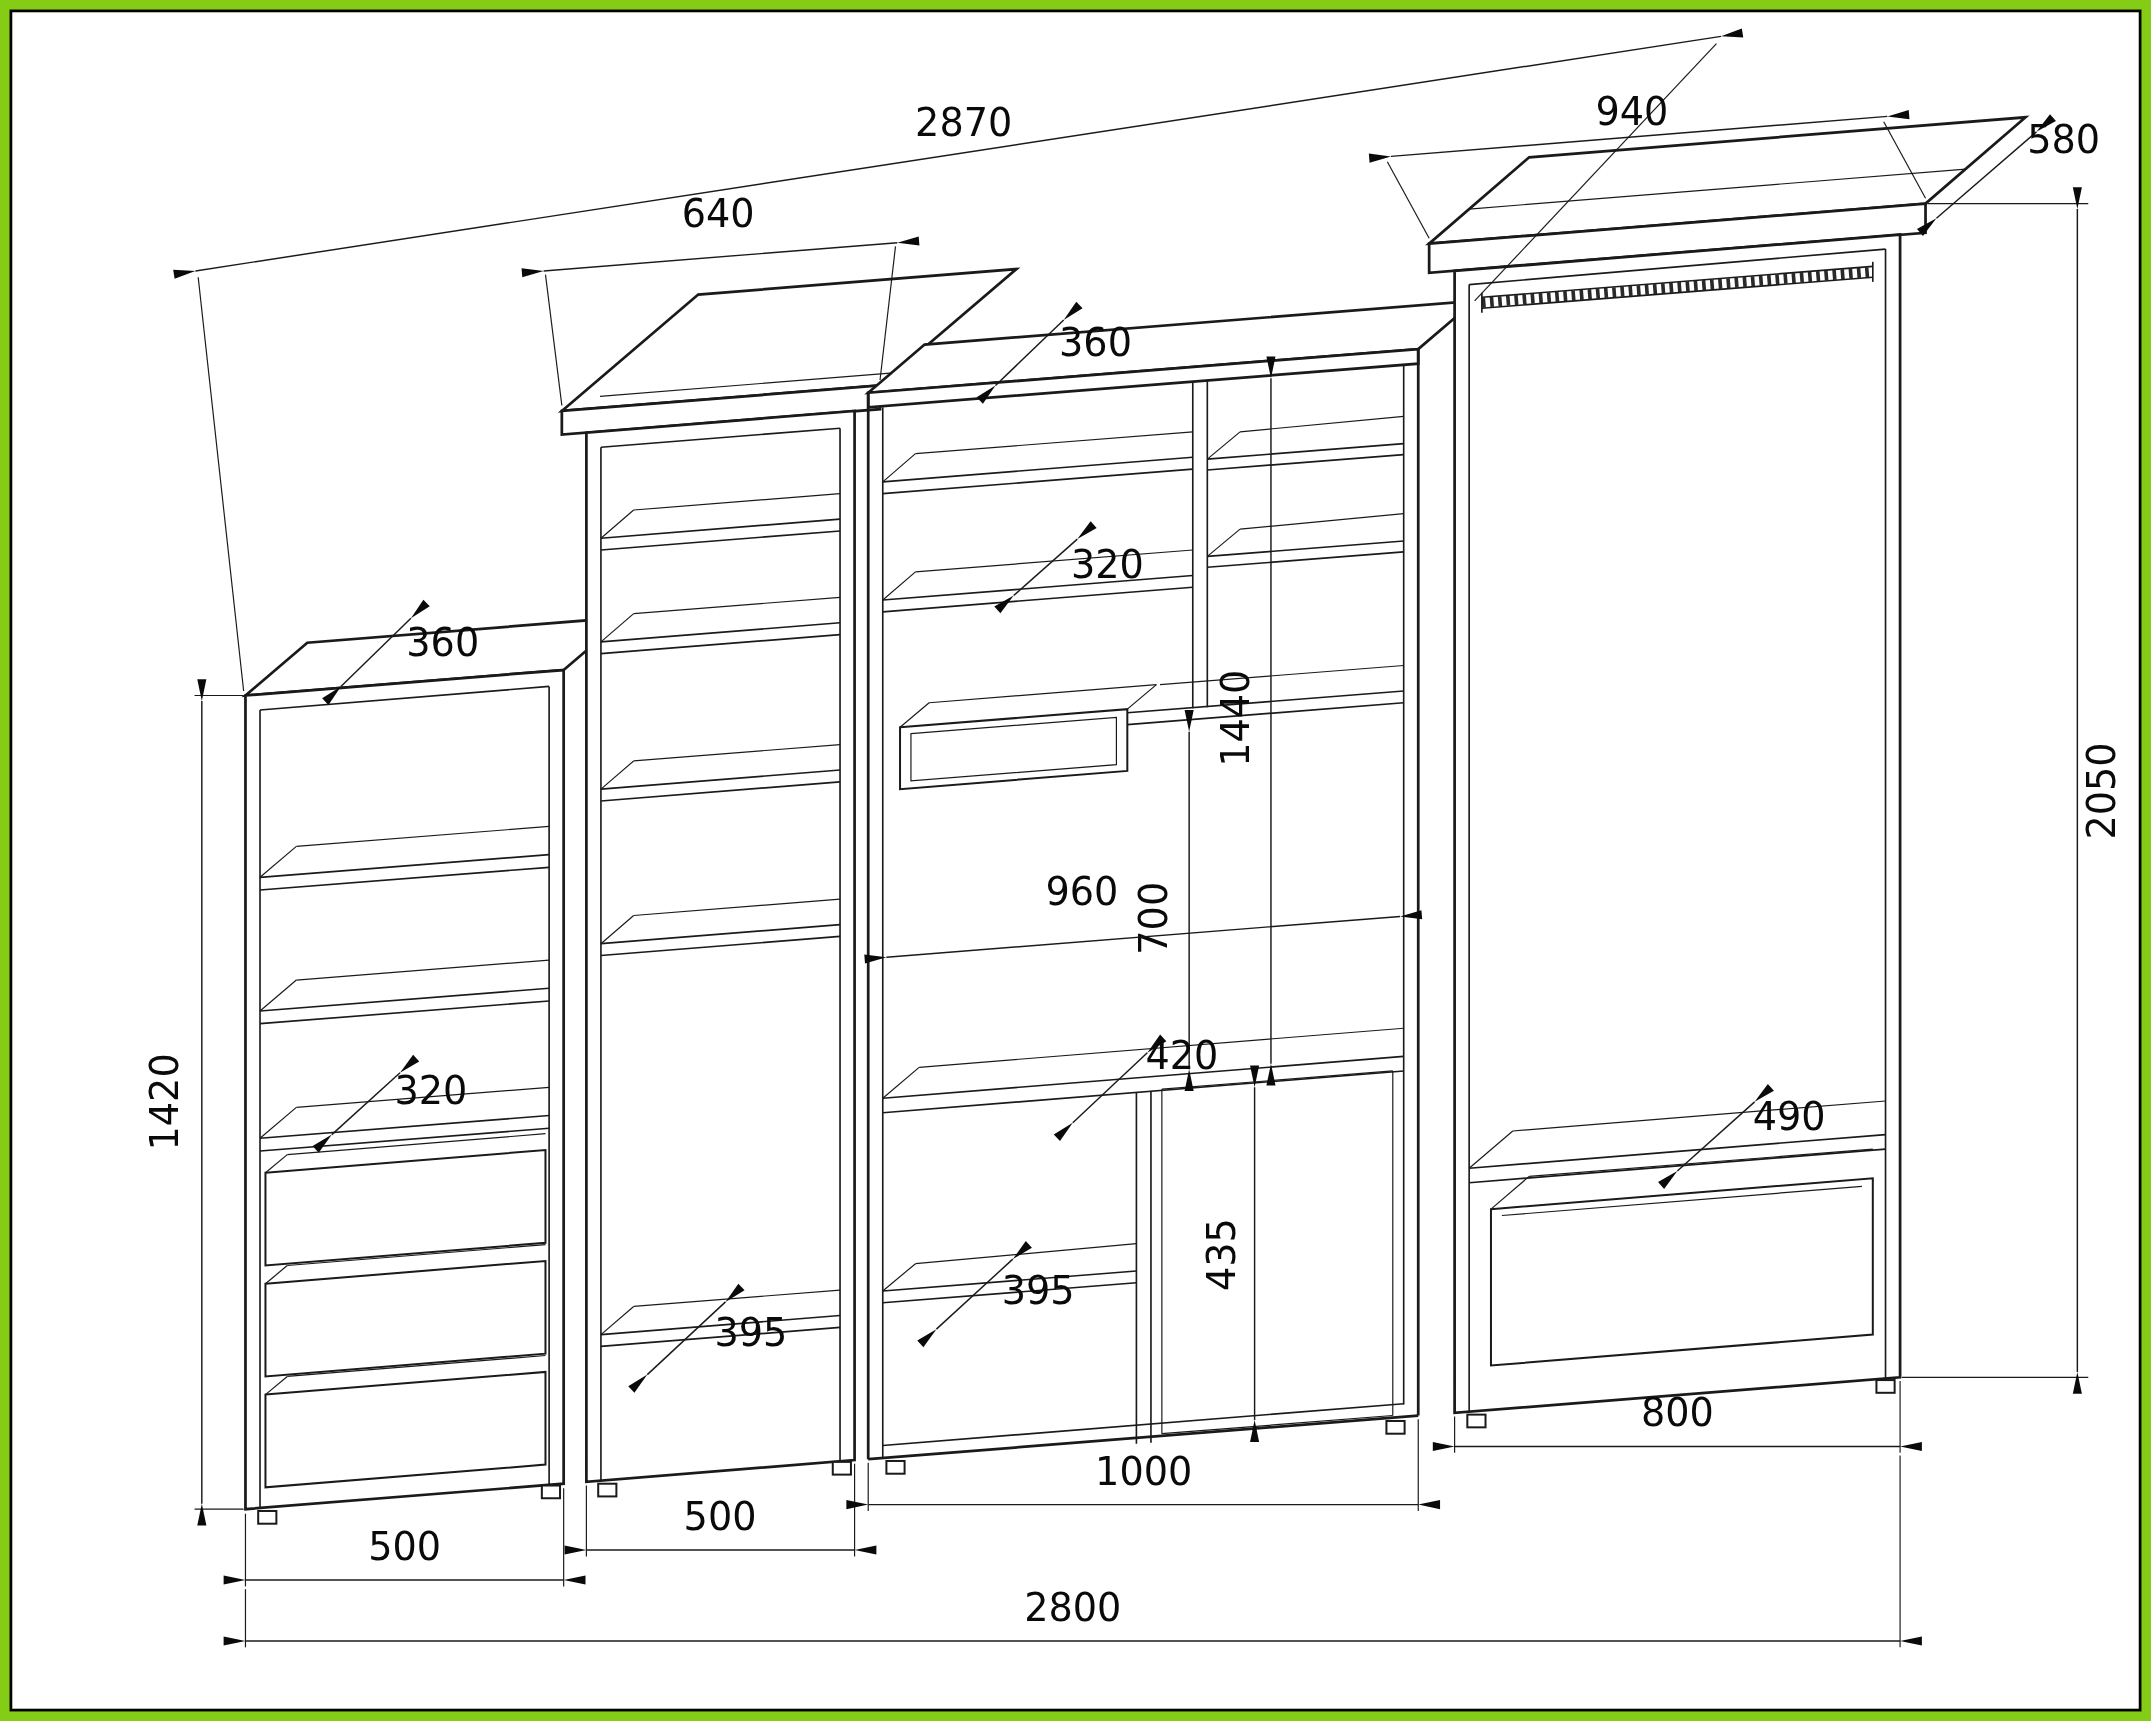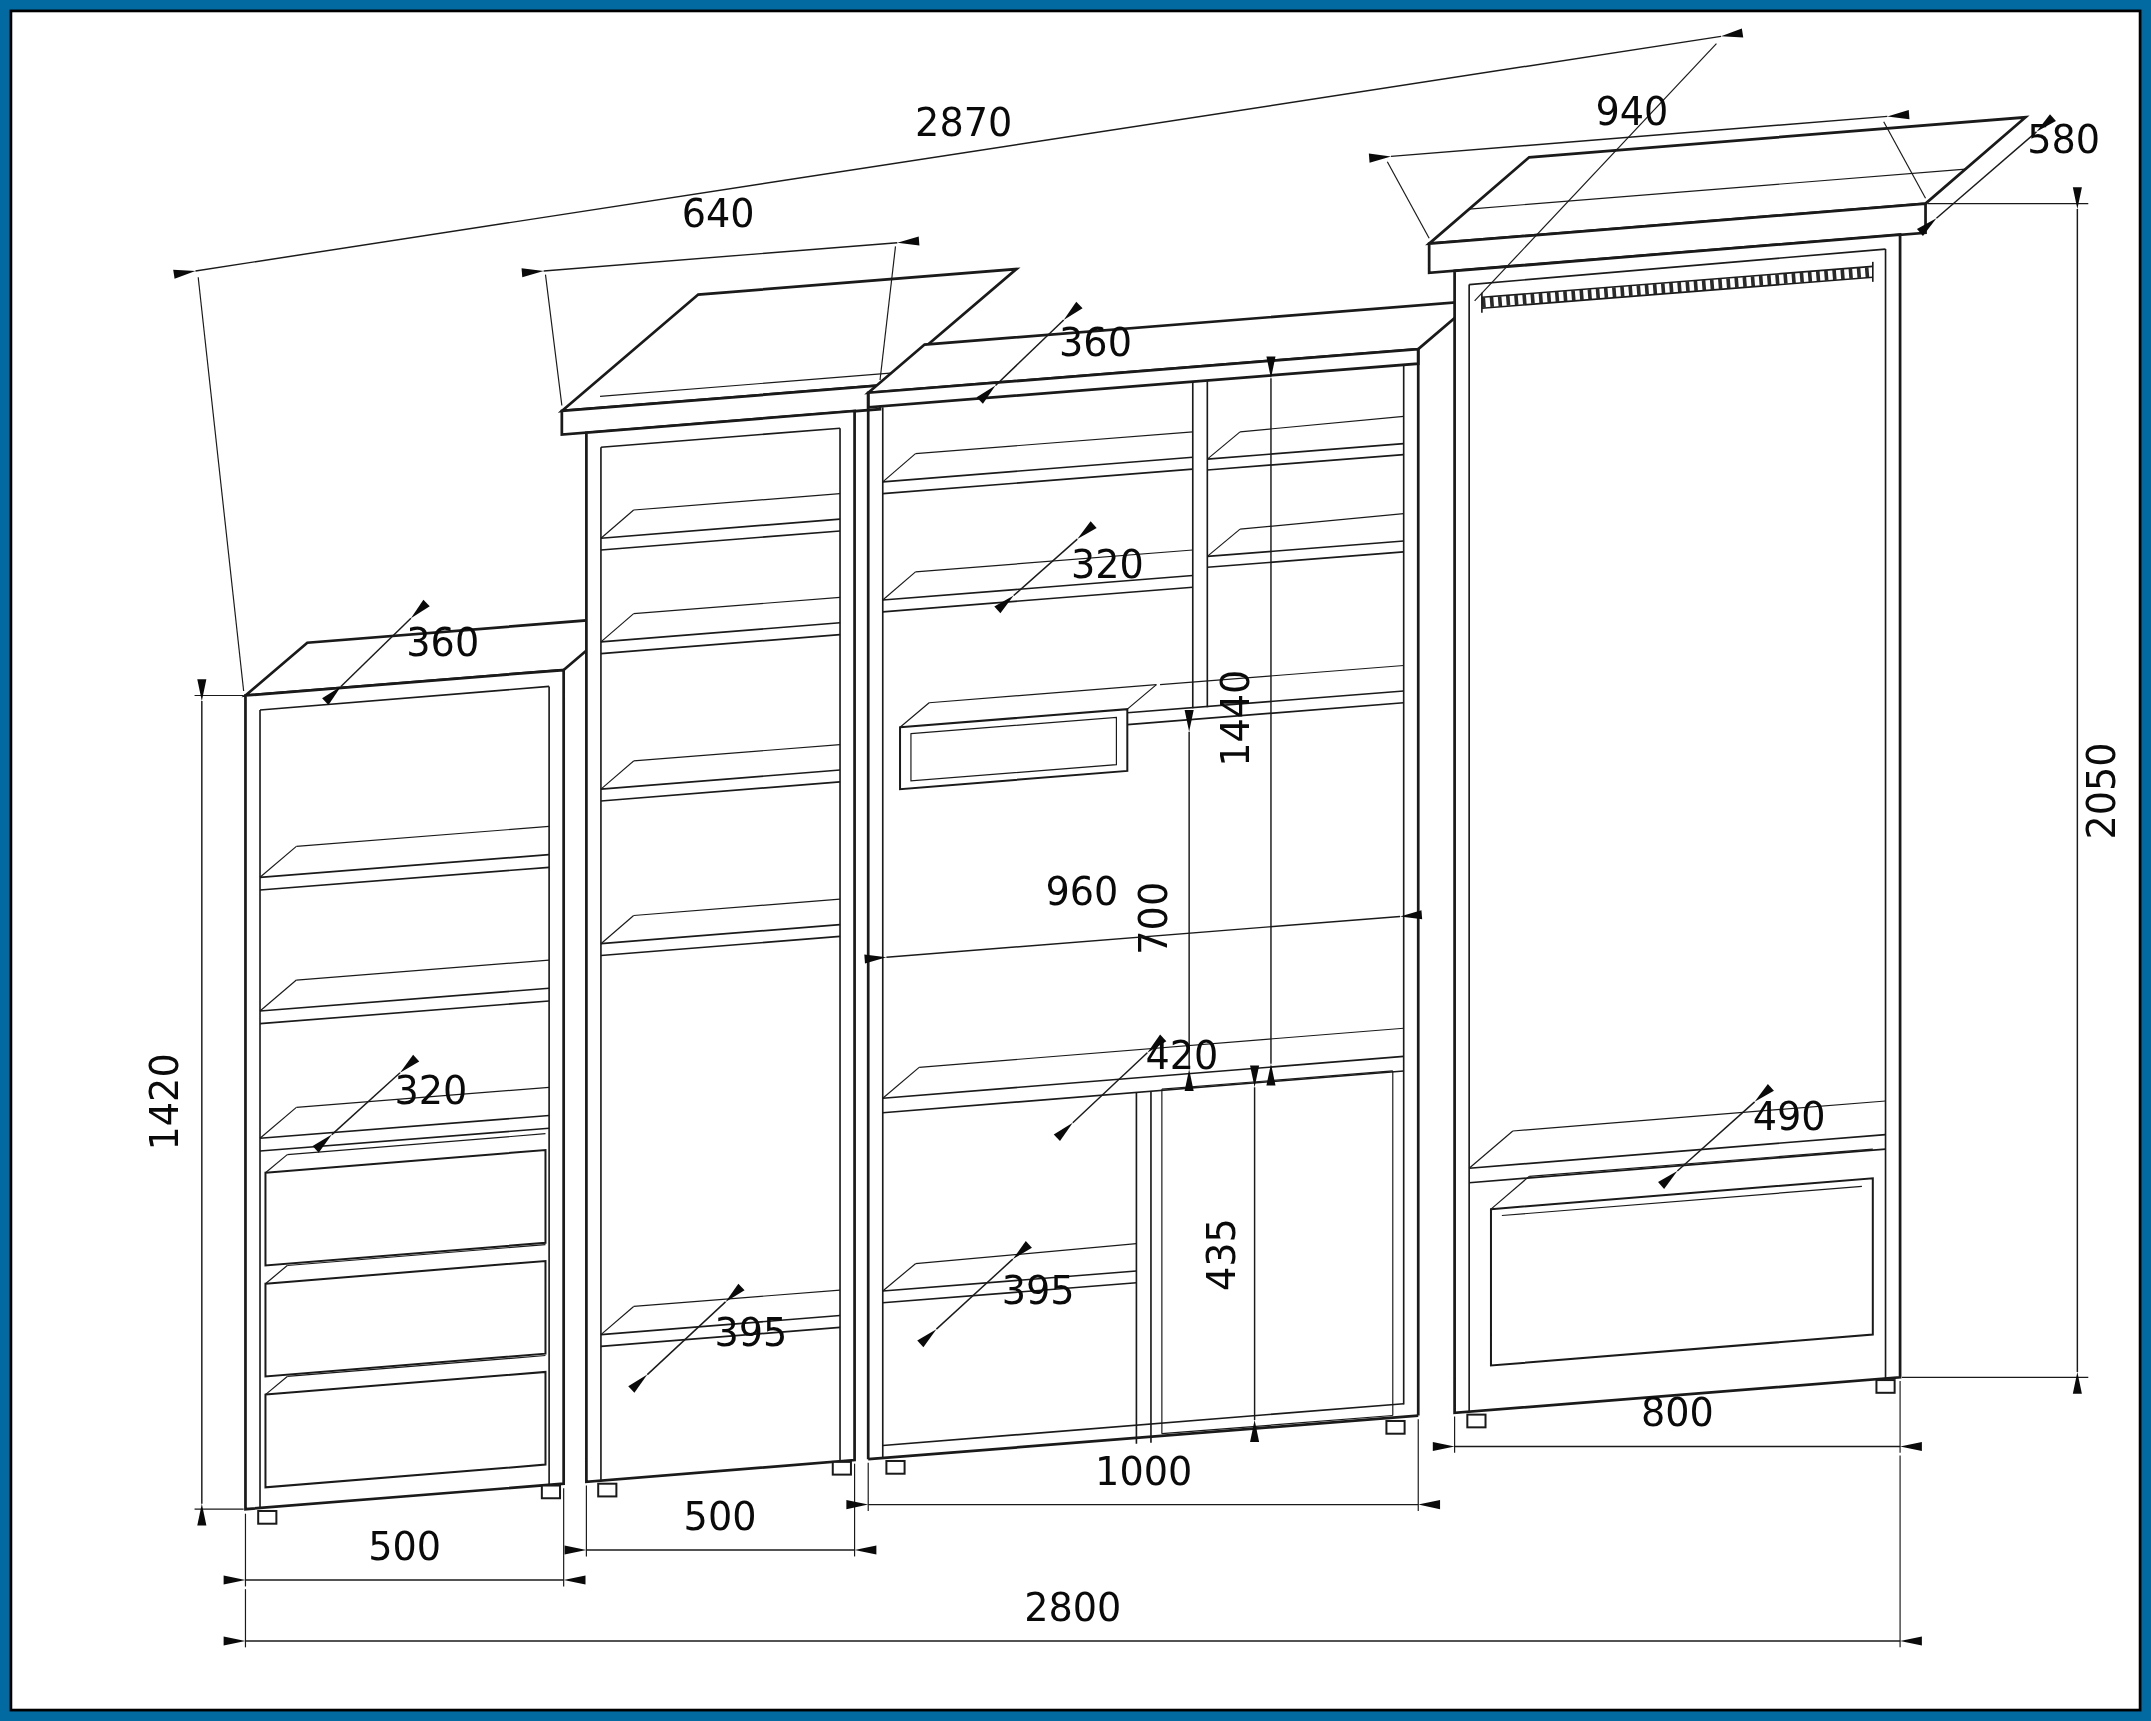--- a/index.html
+++ b/index.html
@@ -1,16 +1,16 @@
 <!DOCTYPE html>
 <html style="font-size:14.5px"><head>
 <meta charset="utf-8">
 <style>
   html,body{margin:0;padding:0;background:#ffffff;}
-  .stage{width:2151px;height:1721px;background:#0369a1;position:relative;}
+  .stage{width:2151px;height:1721px;background:#84cc16;position:relative;}
   svg{display:block;}
   .f-main{fill:#ffffff;stroke:#1a1a1a;stroke-width:3;stroke-linejoin:miter;}
   .f-mid{fill:#ffffff;stroke:#1a1a1a;stroke-width:2.2;}
   .f-line{stroke:#1a1a1a;stroke-width:1.8;fill:none;}
   .f-thin{stroke:#1a1a1a;stroke-width:1.3;fill:none;}
   .dim-ext{stroke:#1a1a1a;stroke-width:1.3;fill:none;}
   .dim-arrow{stroke:#1a1a1a;stroke-width:1.6;fill:none;
              marker-start:url(#ah);marker-end:url(#ah);}
   .dim-text{font-family:"DejaVu Sans","Liberation Sans",sans-serif;
             font-size:42px;fill:#0a0a0a;text-anchor:middle;}

